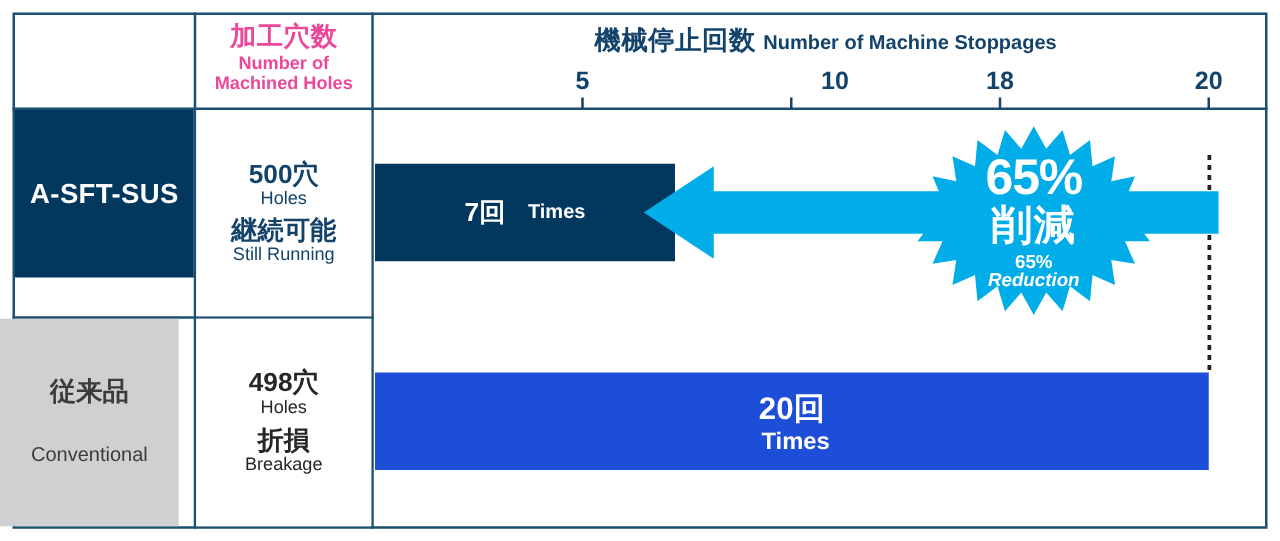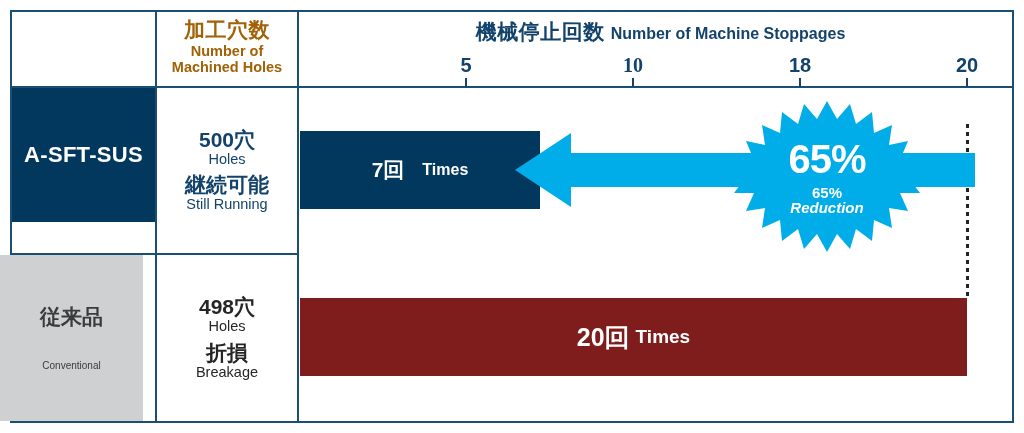--- a/index.html
+++ b/index.html
@@ -32,21 +32,21 @@
   }
 
   
   .hdr-holes {
     position: absolute;
     left: 157px; top: 10px;
     width: 140px; height: 74px;
     display: flex; flex-direction: column;
     align-items: center; justify-content: center;
     text-align: center;
-    color: #a16207;
+    color: #ec4899;
     line-height: 1.08;
   }
   .hdr-holes .jp {
     font-size: 21px; font-weight: bold; letter-spacing: .5px;
   }
   .hdr-holes .en {
     font-size: 14.5px; font-weight: bold; margin-top: 3px;
   }
 
   .axis-title {
@@ -86,21 +86,21 @@
   .cell-label.navy { background: #02375e; }
   .cell-label.gray { background: #cfd0d2; }
   .cell-label .name-en {
     font-size: 22px; font-weight: bold; color: #ffffff;
     letter-spacing: .3px;
   }
   .cell-label .name-jp {
     font-size: 21px; font-weight: bold; color: #3b3b3b;
   }
   .cell-label .name-sub {
-    font-size: 10px; color: #3b3b3b; margin-top: 2px;
+    font-size: 16px; color: #3b3b3b; margin-top: 2px;
   }
 
   
   .cell-holes {
     position: absolute;
     display: flex; flex-direction: column;
     align-items: center; justify-content: center;
     text-align: center;
     background: #ffffff;
     line-height: 1.05;
@@ -125,21 +125,21 @@
   .cell-holes.darktxt .small,
   .cell-holes.darktxt .big2,
   .cell-holes.darktxt .small2 { color: #262626; }
 
   
   .bar {
     position: absolute;
     display: flex; align-items: center; justify-content: center;
   }
   .bar.navy { background: #02375e; }
-  .bar.gray { background: #7f1d1d; }
+  .bar.gray { background: #1d4ed8; flex-direction: column; }
   .bar .val {
     font-size: 21px; font-weight: bold; color: #ffffff;
   }
   .bar .unit {
     font-size: 16px; font-weight: bold; color: #ffffff; margin-left: 6px;
   }
   .bar.big .val { font-size: 25px; }
   .bar.big .unit { font-size: 19px; }
 
   
@@ -209,21 +209,21 @@
     <span class="en">Number of</span>
     <span class="en" style="margin-top:0">Machined Holes</span>
   </div>
 
   <div class="axis-title">
     <span class="jp">機械停止回数</span><span class="en">Number of Machine Stoppages</span>
   </div>
 
   <div class="tick-label" style="left:466px;">5</div>
   <div class="tick-mark" style="left:465px;"></div>
-  <div class="tick-label" style="left:633px;font-family:Liberation Serif, serif;">10</div>
+  <div class="tick-label" style="left:668px;">10</div>
   <div class="tick-mark" style="left:632px;"></div>
   <div class="tick-label" style="left:800px;">18</div>
   <div class="tick-mark" style="left:799px;"></div>
   <div class="tick-label" style="left:967px;">20</div>
   <div class="tick-mark" style="left:966px;"></div>
 
   <div class="cell-label navy" style="left:12px; top:88px; width:143px; height:134px;">
     <span class="name-en">A-SFT-SUS</span>
   </div>
 
@@ -266,18 +266,19 @@
     <svg width="190" height="155" viewBox="0 0 190 155">
       <polygon fill="#00ade8" points="
         95,2 105,20 118,5 124,25 140,13 142,34 160,26 157,46 176,42 168,61
         188,61 175,77 188,94 168,94 176,112 157,109 160,129 142,121 140,142
         124,130 118,150 105,135 95,153 85,135 72,150 66,130 50,142 48,121
         30,129 33,109 14,112 22,94 2,94 15,77 2,61 22,61 14,42 33,46 30,26
         48,34 50,13 66,25 72,5 85,20"></polygon>
     </svg>
     <div class="burst-text">
       <span class="pct">65%</span>
+      <span class="jp">削減</span>
       <span class="en1">65%</span>
       <span class="en2">Reduction</span>
     </div>
   </div>
 
 </div>
 
 </body></html>

